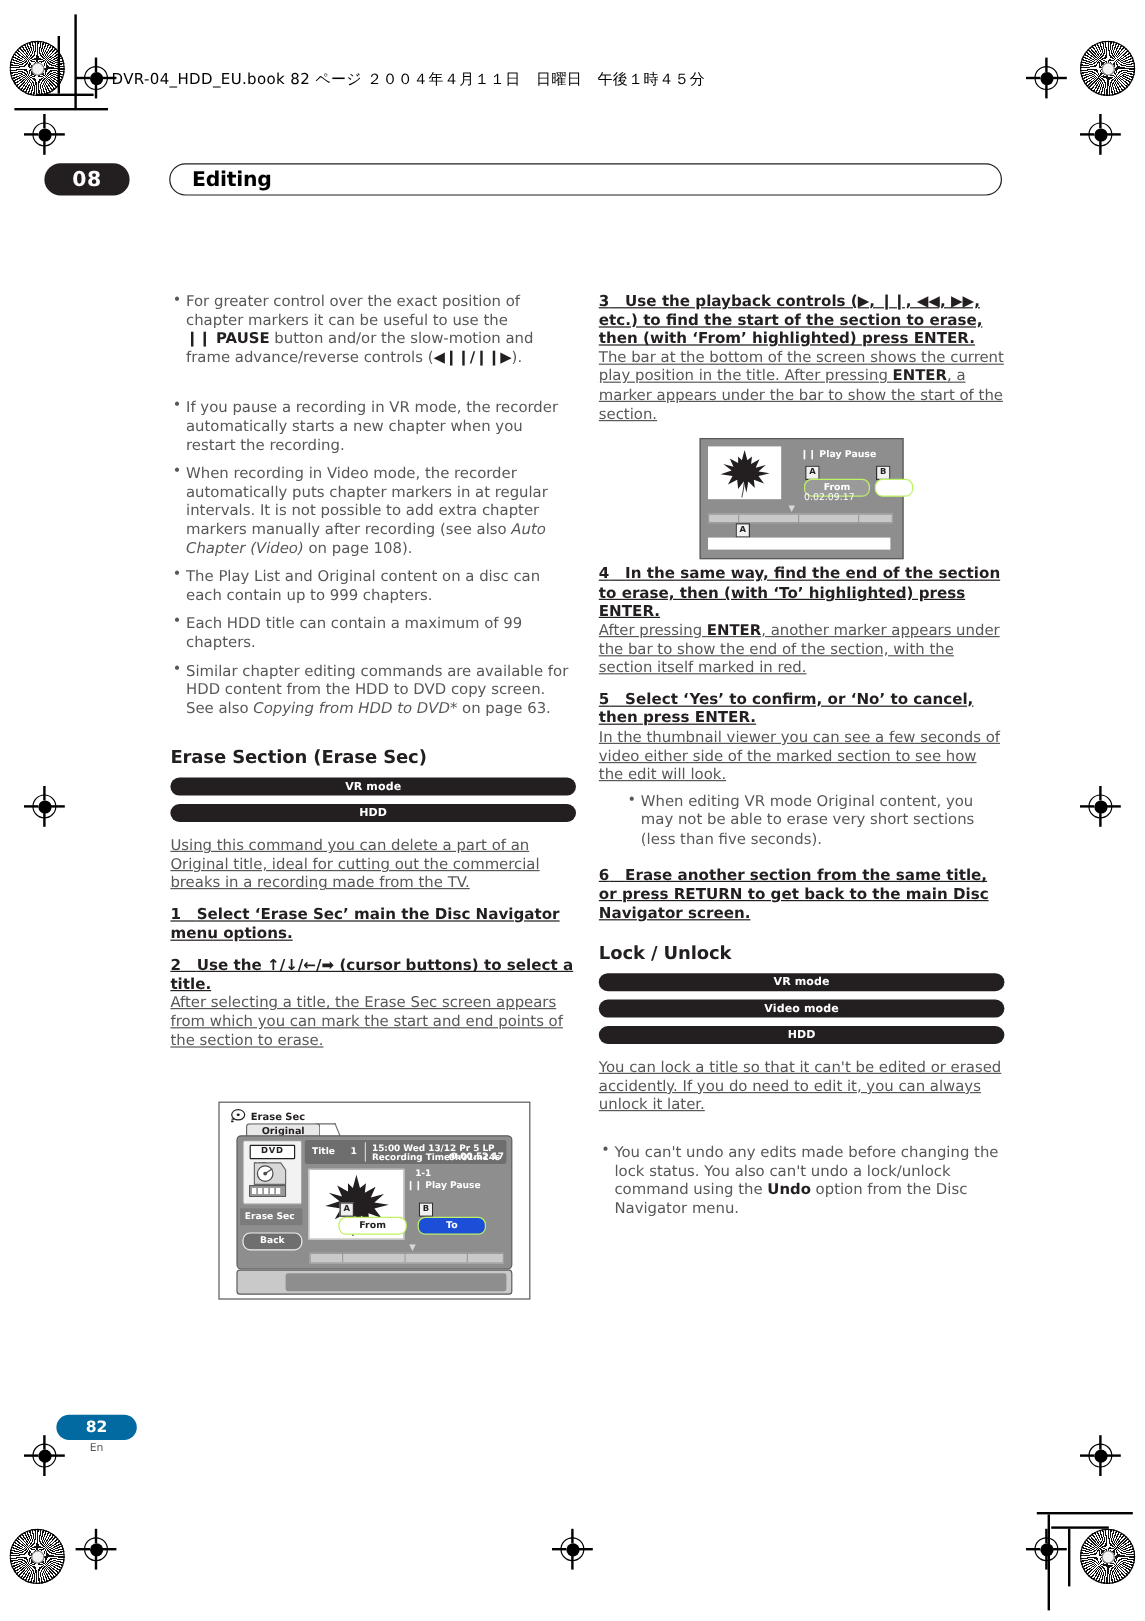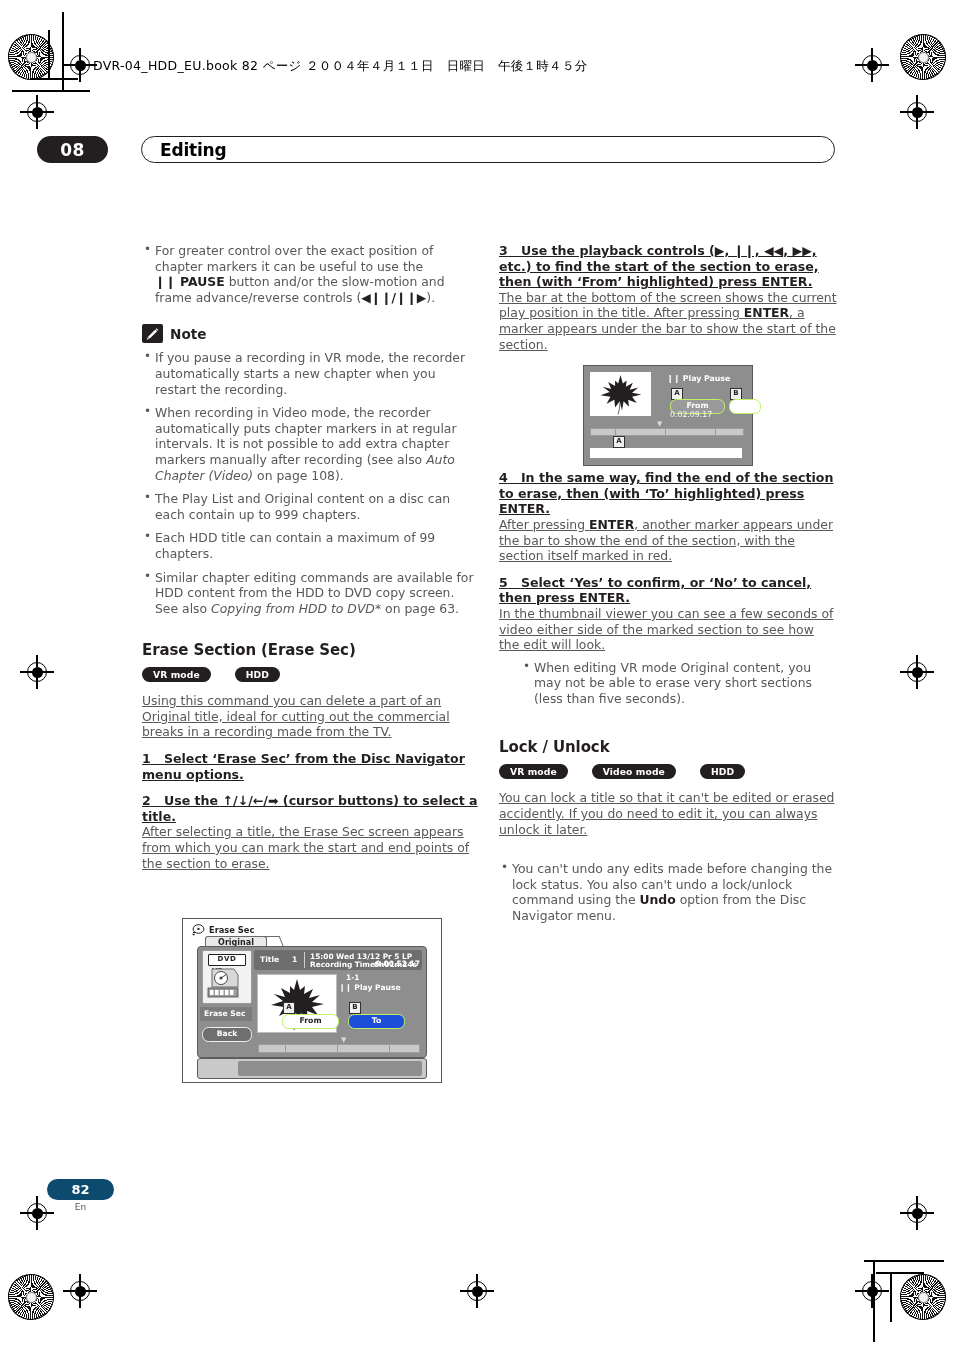--- a/index.html
+++ b/index.html
@@ -62,21 +62,21 @@
   li:before{content:"\2022";position:absolute;left:2px;top:-1px;font-size:12px;color:#58585a;}
   ul.sub{margin-left:22px;}
 
   b.k{color:#231f20;font-weight:bold;margin-top:48px;}
   i.it{font-style:italic;}
 
   
   .h-sec{font-size:15px;font-weight:bold;color:#231f20;letter-spacing:-.1px;}
 
   
-  .pills{display:flex;gap:24px;margin-top:8px;}
+  .pills{display:flex;gap:7px;margin-top:8px;flex-direction:column;}
   .pill{background:#231f20;color:#fff;border-radius:9px;height:15px;
     display:flex;align-items:center;justify-content:center;
     font-size:9.2px;font-weight:bold;padding:0 11px;white-space:nowrap;letter-spacing:.1px;}
 
   
   .icon-head{display:flex;align-items:center;gap:7px;}
   .icon-head .lbl{font-size:13.6px;font-weight:bold;color:#231f20;}
   .ico-box{width:21px;height:19px;background:#231f20;border-radius:2px;
     position:relative;display:flex;align-items:center;justify-content:center;}
   .ico-box svg{display:block;}
@@ -141,21 +141,21 @@
   .s2-play{position:absolute;left:83px;top:8px;font-size:7.8px;font-weight:bold;color:#fff;white-space:nowrap;}
   .s2-time{position:absolute;left:86px;top:44px;font-size:7.8px;font-weight:normal;color:#fff;}
   .s2-seek{position:absolute;left:6px;top:62px;width:152px;height:6px;background:#c9c9c9;border:1px solid #9d9d9d;}
   .s2-redbar{position:absolute;left:6px;top:82px;width:152px;height:10px;background:#fff;}
   .s2-marker{position:absolute;left:73px;top:54px;color:#d8d8d8;font-size:7px;}
 
   
   .leaf{display:block;}
 
   
-  .pg-badge{position:absolute;left:47px;top:1179px;width:67px;height:21px;background:#0c4a6e;
+  .pg-badge{position:absolute;left:47px;top:1179px;width:67px;height:21px;background:#0369a1;
     border-radius:10.5px;color:#fff;font-size:13px;font-weight:bold;
     display:flex;align-items:center;justify-content:center;}
   .pg-en{position:absolute;left:47px;top:1202px;width:67px;text-align:center;
     font-size:9px;color:#58585a;}
 </style>
 </head>
 <body>
 
 <div class="reg-star" style="left:8px;top:34px;"></div>
 <div class="reg-star" style="left:900px;top:34px;"></div>
@@ -272,30 +272,20 @@
 
   <ul>
     <li>For greater control over the exact position of chapter
       markers it can be useful to use the <b class="k">❙❙&nbsp;PAUSE</b> button
       and/or the slow-motion and frame advance/reverse
       controls (<b class="k">◀❙❙/❙❙▶</b>).</li>
   </ul>
 
   <div class="sp"></div>
 
-  <div class="icon-head">
-    <span class="ico-box">
-      <svg width="15" height="14" viewBox="0 0 15 14">
-        <path d="M11.6 1.2 L13.4 3 L4.6 11.8 L1.8 12.8 L2.8 10 Z" fill="#fff"></path>
-        <path d="M2.9 10.2 L4.5 11.8" stroke="#231f20" stroke-width="1"></path>
-        <path d="M10.6 2.2 L12.4 4.0" stroke="#231f20" stroke-width="1"></path>
-      </svg>
-    </span>
-    <span class="lbl">Note</span>
-  </div>
   <div class="sp-s"></div>
 
   <ul>
     <li>If you pause a recording in VR mode, the recorder automatically starts a new chapter when you restart the recording.</li>
     <li>When recording in Video mode, the recorder automatically puts chapter markers in at regular intervals. It is not possible to add extra chapter markers manually after recording (see also <i class="it">Auto Chapter (Video)</i> on page 108).</li>
     <li>The Play List and Original content on a disc can each contain up to 999 chapters.</li>
     <li>Each HDD title can contain a maximum of 99 chapters.</li>
     <li>Similar chapter editing commands are available for HDD content from the HDD to DVD copy screen. See also <i class="it">Copying from HDD to DVD*</i> on page 63.</li>
   </ul>
 
@@ -305,21 +295,21 @@
 
   <div class="pills">
     <span class="pill">VR mode</span>
     <span class="pill">HDD</span>
   </div>
 
   <div class="sp"></div>
   <p class="body">Using this command you can delete a part of an Original title, ideal for cutting out the commercial breaks in a recording made from the TV.</p>
 
   <div class="sp"></div>
-  <p class="bold-step"><span>1</span>&nbsp;&nbsp;&nbsp;<span>Select ‘Erase Sec’ from the Disc Navigator menu options.</span></p>
+  <p class="bold-step"><span>1</span>&nbsp;&nbsp;&nbsp;<span>Select ‘Erase Sec’ main the Disc Navigator menu options.</span></p>
 
   <div class="sp"></div>
   <p class="bold-step"><span>2</span>&nbsp;&nbsp;&nbsp;<span>Use the ↑/↓/←/➡ (cursor buttons) to select a title.</span></p>
   <p class="body">After selecting a title, the Erase Sec screen appears from which you can mark the start and end points of the section to erase.</p>
 </div>
 
 <div class="shot" id="shot1">
 
   <div class="s1-title">
     <span class="disc-ico">
@@ -414,20 +404,21 @@
   <div class="sp"></div>
   <p class="bold-step"><span>5</span>&nbsp;&nbsp;&nbsp;<span>Select ‘Yes’ to confirm, or ‘No’ to cancel, then press ENTER.</span></p>
   <p class="body">In the thumbnail viewer you can see a few seconds of video either side of the marked section to see how the edit will look.</p>
 
   <div class="sp-s"></div>
   <ul class="sub">
     <li>When editing VR mode Original content, you may not be able to erase very short sections (less than five seconds).</li>
   </ul>
 
   <div class="sp-s"></div>
+  <p class="bold-step"><span>6</span>&nbsp;&nbsp;&nbsp;<span>Erase another section from the same title, or press RETURN to get back to the main Disc Navigator screen.</span></p>
 
   <div class="sp-l"></div>
   <div class="h-sec">Lock / Unlock</div>
 
   <div class="pills">
     <span class="pill">VR mode</span>
     <span class="pill">Video mode</span>
     <span class="pill">HDD</span>
   </div>
 

